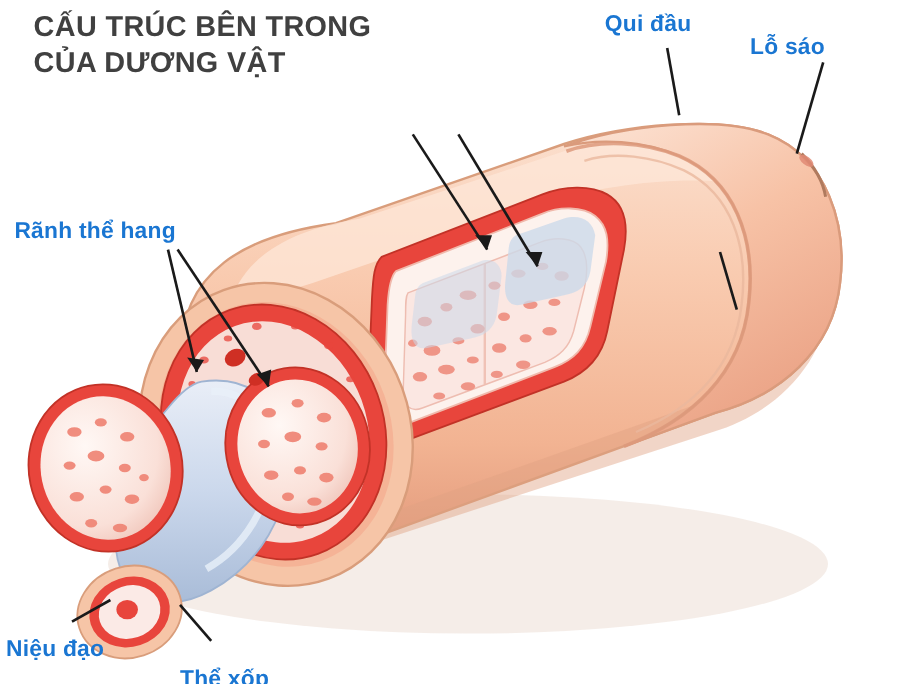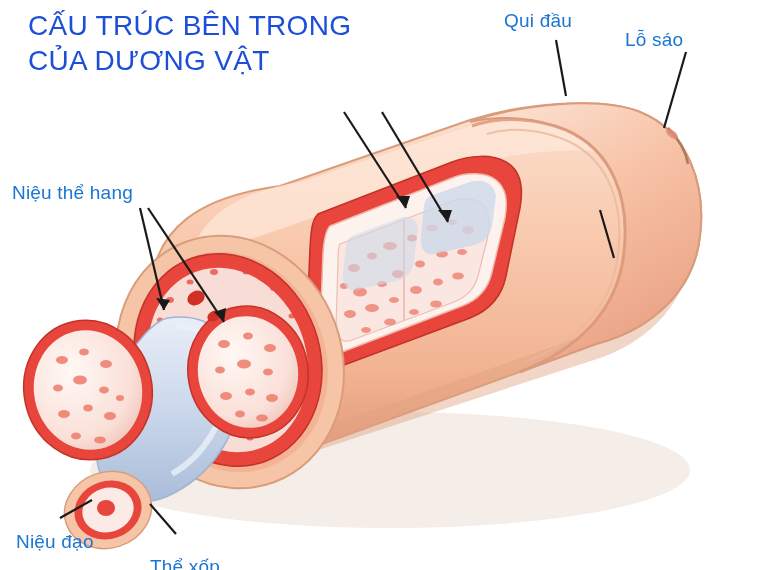--- a/index.html
+++ b/index.html
@@ -11,33 +11,33 @@
     position: relative;
     width: 760px;
     height: 570px;
     background: #ffffff;
     overflow: hidden;
     font-family: "Liberation Sans", sans-serif;
   }
   .label {
     position: absolute;
     color: #1a76d2;
-    font-weight: normal;
+    font-weight: bold;
     font-size: 19px;
     line-height: 1.15;
     white-space: pre;
     letter-spacing: 0.2px;
   }
   #title {
     position: absolute;
     left: 28px;
     top: 8px;
-    color: #1d4ed8;
-    font-weight: normal;
-    font-size: 28px;
+    color: #404040;
+    font-weight: bold;
+    font-size: 24px;
     line-height: 1.25;
     white-space: pre;
     letter-spacing: 0.3px;
   }
   svg.overlay {
     position: absolute;
     left: 0;
     top: 0;
     width: 760px;
     height: 570px;
@@ -279,16 +279,16 @@
       <polygon points="164,310 156,298 170,300"></polygon>
       <polygon points="224,322 214,312 226,308"></polygon>
     </g>
   </svg>
 
   <div id="title">CẤU TRÚC BÊN TRONG
 CỦA DƯƠNG VẬT</div>
 
   <div class="label" style="left:504px; top:10px;">Qui đầu</div>
   <div class="label" style="left:625px; top:29px;">Lỗ sáo</div>
-  <div class="label" style="left:12px;  top:182px;">Niệu thể hang</div>
-  <div class="label" style="left:16px;  top:531px;text-align:center;">Niệu đạo</div>
+  <div class="label" style="left:12px;  top:182px;">Rãnh thể hang</div>
+  <div class="label" style="left:5px;  top:531px;text-align:center;">Niệu đạo</div>
   <div class="label" style="left:150px; top:540px;margin-top:16px;">Thể xốp</div>
 </div>
 
 </body></html>

